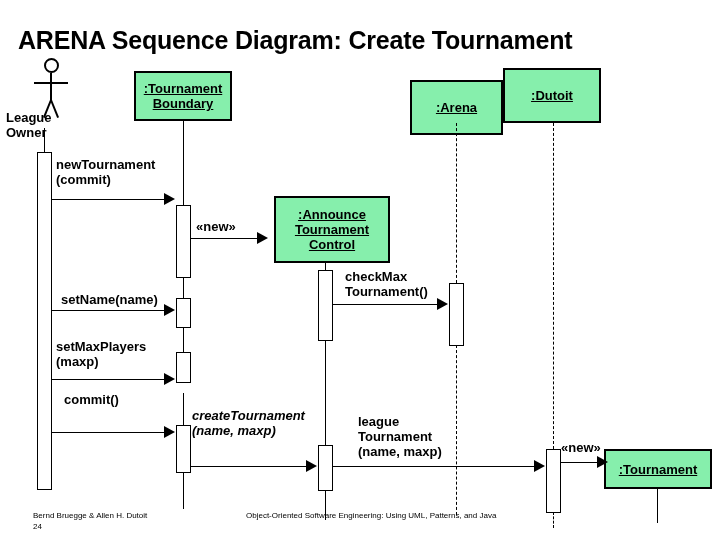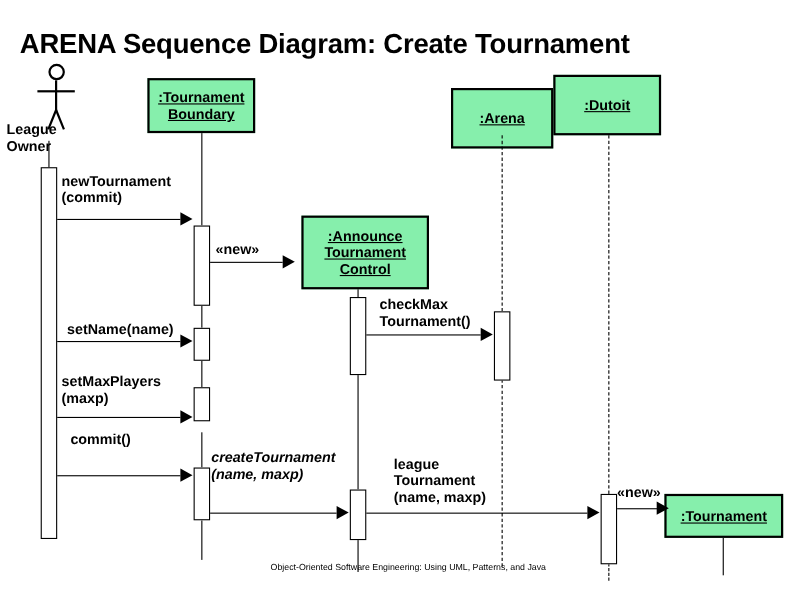--- a/index.html
+++ b/index.html
@@ -260,15 +260,19 @@
   </div>
   <div class="msgline" style="left:333px; top:466px; width:201px;"></div>
   <div class="arrowhead" style="left:534px; top:460px;"></div>
 
   <div class="msglabel" style="left:561px; top:440px;">
     <div>«new»</div>
   </div>
   <div class="msgline" style="left:561px; top:462px; width:38px;"></div>
   <div class="arrowhead" style="left:597px; top:456px;"></div>
 
+  <div class="footer" style="left:33px; top:510px;">
+    <div>Bernd Bruegge &amp; Allen H. Dutoit</div>
+    <div>24</div>
+  </div>
   <div class="footer" style="left:246px; top:510px;">Object-Oriented Software Engineering: Using UML, Patterns, and Java</div>
 
 </div>
 
 </body></html>

